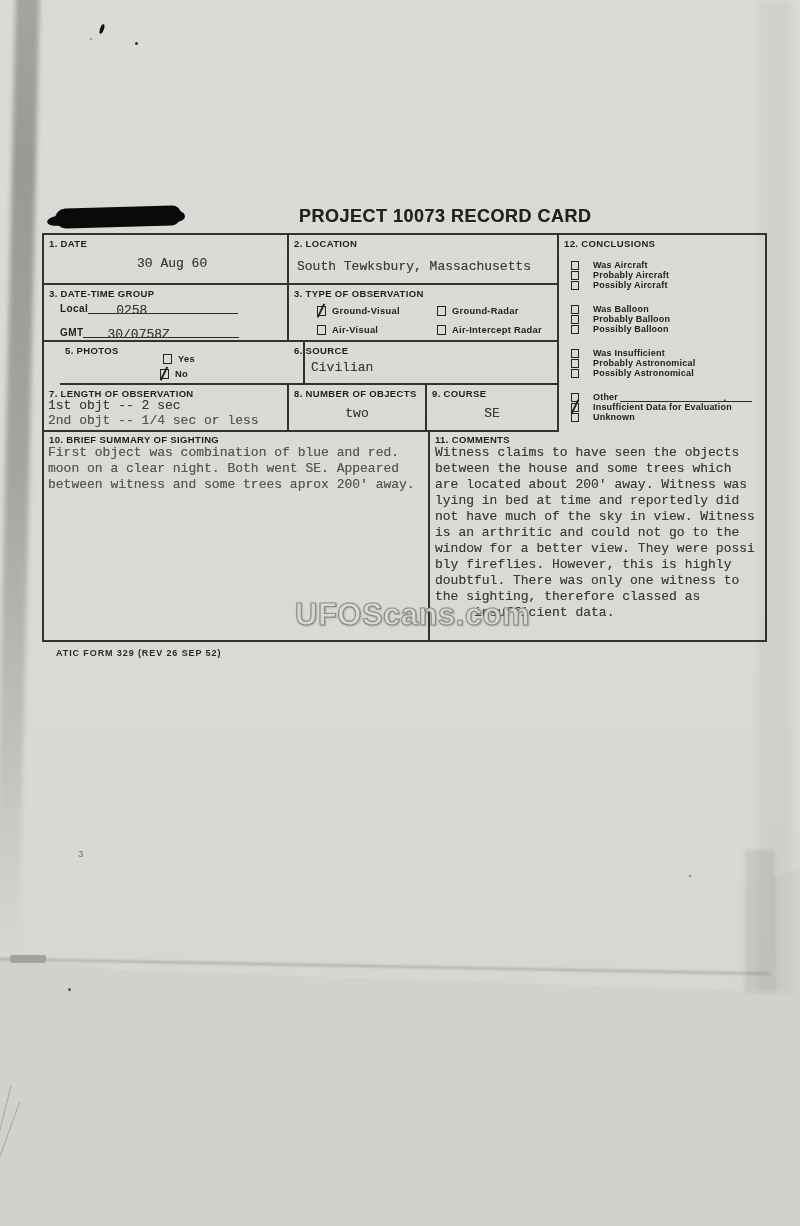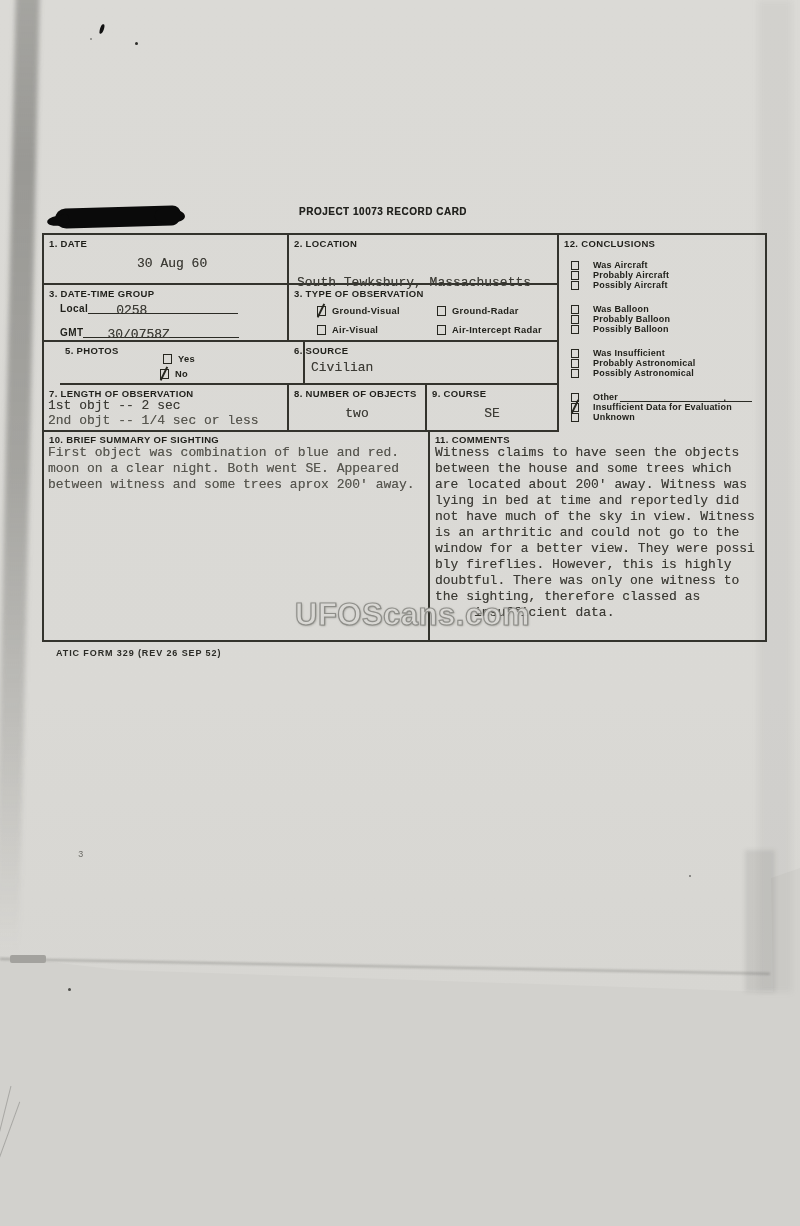--- a/index.html
+++ b/index.html
@@ -46,21 +46,21 @@
     content:"";position:absolute;left:-8px;top:7px;width:22px;height:10px;background:#0a0a0a;
     border-radius:50% 20% 30% 60%;transform:rotate(-8deg);
   }
   .redaction::after{
     content:"";position:absolute;right:-4px;top:3px;width:30px;height:14px;background:#0a0a0a;
     border-radius:40% 60% 50% 40%;transform:rotate(3deg);
   }
   
   .doc-title{
     position:absolute;left:299px;top:206px;
-    font-size:10px;font-weight:bold;letter-spacing:.5px;color:#22221e;white-space:nowrap;
+    font-size:18px;font-weight:bold;letter-spacing:.5px;color:#22221e;white-space:nowrap;
     text-shadow:0 0 .5px rgba(34,34,30,.6);
   }
   .form-footer{
     position:absolute;left:56px;top:648px;
     font-size:9px;font-weight:bold;letter-spacing:.9px;color:#2b2b26;white-space:nowrap;
   }
   
   .card{
     position:absolute;left:42px;top:233px;width:721px;height:405px;
     border:2px solid #33332d;box-sizing:content-box;
@@ -147,21 +147,21 @@
 
   <div class="card">
 
     <div class="cell bR bB" style="left:0;top:0;width:245px;height:50px;">
       <div class="flabel">1. DATE</div>
       <div class="typed" style="position:absolute;left:93px;top:21px;">30 Aug 60</div>
     </div>
 
     <div class="cell bR bB" style="left:245px;top:0;width:270px;height:50px;">
       <div class="flabel">2. LOCATION</div>
-      <div class="typed" style="position:absolute;left:8px;top:40px;">South Tewksbury, Massachusetts</div>
+      <div class="typed" style="position:absolute;left:8px;top:24px;">South Tewksbury, Massachusetts</div>
     </div>
 
     <div class="cell" style="left:515px;top:0;width:206px;height:197px;">
       <div class="flabel">12. CONCLUSIONS</div>
       <div style="position:absolute;left:12px;top:25px;">
         <div class="cgroup">
           <div class="citem">
               <span class="cb"></span>
               <span class="optlbl">Was Aircraft</span>
             </div>

